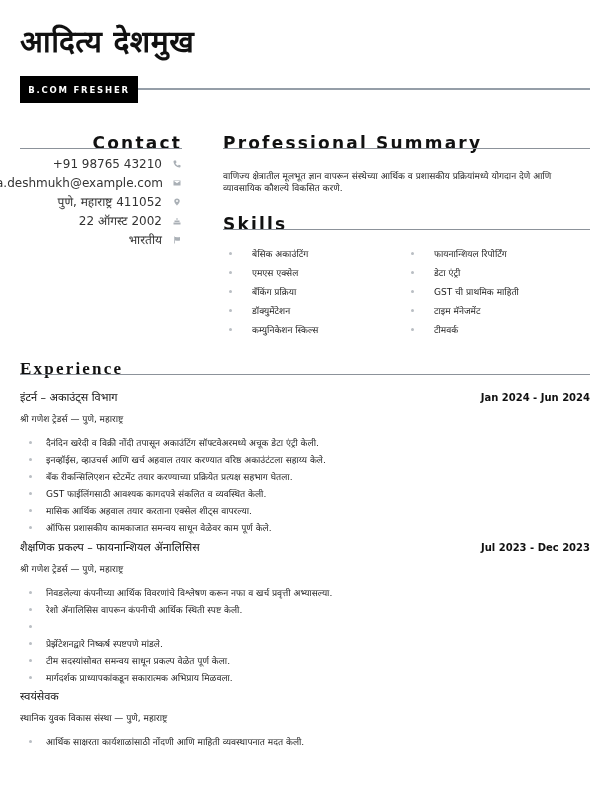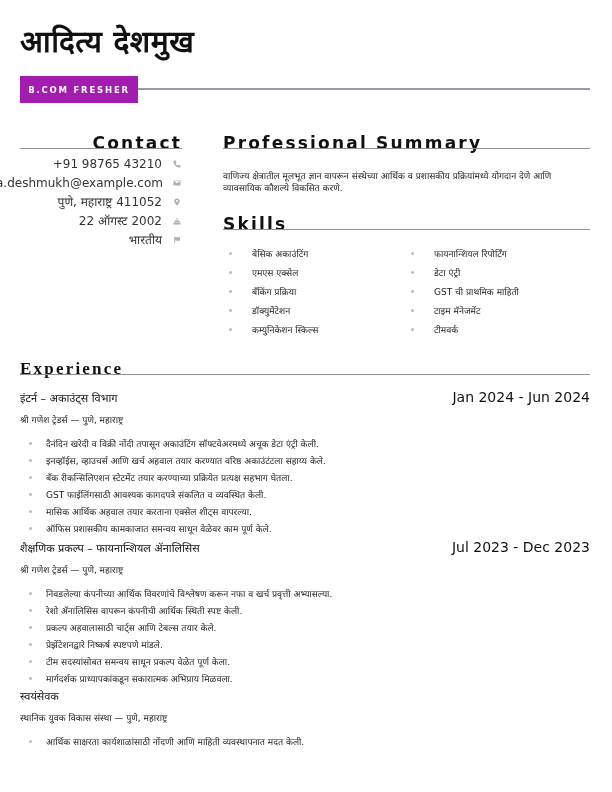--- a/index.html
+++ b/index.html
@@ -1,42 +1,42 @@
 <!DOCTYPE html>
 <html><head>
 <meta charset="utf-8">
 <style>
   * { box-sizing: border-box; margin: 0; padding: 0; }
   html, body { width: 612px; height: 792px; background: #ffffff; overflow: hidden; }
   body { position: relative; font-family: "DejaVu Sans", sans-serif; color: #222; }
 
   .name { position: absolute; left: 20px; top: 20px; font-size: 30px; font-weight: bold; color: #111; letter-spacing: 0.5px; line-height: 44px; }
 
-  .title-band { position: absolute; left: 20px; top: 76px; height: 27px; width: 118px; background: #a21caf; color: #fff; font-size: 8.5px; font-weight: bold; letter-spacing: 1.8px; display: flex; align-items: center; justify-content: center; }
+  .title-band { position: absolute; left: 20px; top: 76px; height: 27px; width: 118px; background: #000000; color: #fff; font-size: 8.5px; font-weight: bold; letter-spacing: 1.8px; display: flex; align-items: center; justify-content: center; }
   .title-rule { position: absolute; left: 138px; top: 88px; width: 452px; height: 2px; background: #959ea8; }
 
   .sec-title { position: absolute; font-size: 17px; font-weight: bold; letter-spacing: 2.2px; color: #111; }
   .sec-rule { position: absolute; height: 1px; background: #8c929a; }
 
   .contact-list { position: absolute; left: 20px; top: 155px; width: 162px; }
   .contact-row { display: flex; justify-content: flex-end; align-items: center; height: 18.8px; }
   .contact-text { font-size: 12px; color: #333; text-align: right; }
   .contact-icon { width: 9px; height: 9px; margin-left: 10px; margin-right: 1px; display: inline-flex; align-items: center; justify-content: center; }
   .contact-icon svg { width: 8px; height: 8px; fill: #aab0b6; }
 
   .summary { position: absolute; left: 223px; top: 163px; width: 367px; font-size: 9px; line-height: 12px; color: #222; margin-top: 7px; }
 
   .skills { position: absolute; left: 223px; top: 244px; width: 367px; display: grid; grid-template-columns: 182px 182px; row-gap: 0; }
   .skill { display: flex; align-items: center; height: 19px; font-size: 9px; color: #222; }
   .skill .dot { width: 3px; height: 3px; border-radius: 50%; background: #b9bec3; margin-left: 6px; margin-right: 20px; }
 
   .job { position: absolute; left: 20px; width: 570px; }
   .job-head { display: flex; justify-content: space-between; align-items: baseline; }
   .job-role { font-size: 11px; font-weight: normal; color: #111; }
-  .job-dates { font-size: 14px; font-weight: normal; color: #111; }
+  .job-dates { font-size: 10px; font-weight: bold; color: #111; }
   .job-org { font-size: 9px; color: #222; margin-top: 8px; }
   .job-bullets { list-style: none; margin-top: 9px; }
   .job-bullets li { display: flex; align-items: center; height: 17px; font-size: 9px; color: #222; }
   .job-bullets li .dot { width: 3px; height: 3px; border-radius: 50%; background: #b9bec3; margin-left: 9px; margin-right: 14px; flex: none; }
 </style>
 </head>
 <body>
 
 <div class="name">आदित्य देशमुख</div>
 <div class="title-band">
@@ -185,21 +185,20 @@
     <li>
         <span class="dot"></span>
         <span>निवडलेल्या कंपनीच्या आर्थिक विवरणांचे विश्लेषण करून नफा व खर्च प्रवृत्ती अभ्यासल्या.</span>
       </li>
     <li>
         <span class="dot"></span>
         <span>रेशो ॲनालिसिस वापरून कंपनीची आर्थिक स्थिती स्पष्ट केली.</span>
       </li>
     <li>
         <span class="dot"></span>
-        <span>प्रकल्प अहवालासाठी चार्ट्स आणि टेबल्स तयार केले.</span>
       </li>
     <li>
         <span class="dot"></span>
         <span>प्रेझेंटेशनद्वारे निष्कर्ष स्पष्टपणे मांडले.</span>
       </li>
     <li>
         <span class="dot"></span>
         <span>टीम सदस्यांसोबत समन्वय साधून प्रकल्प वेळेत पूर्ण केला.</span>
       </li>
     <li>

